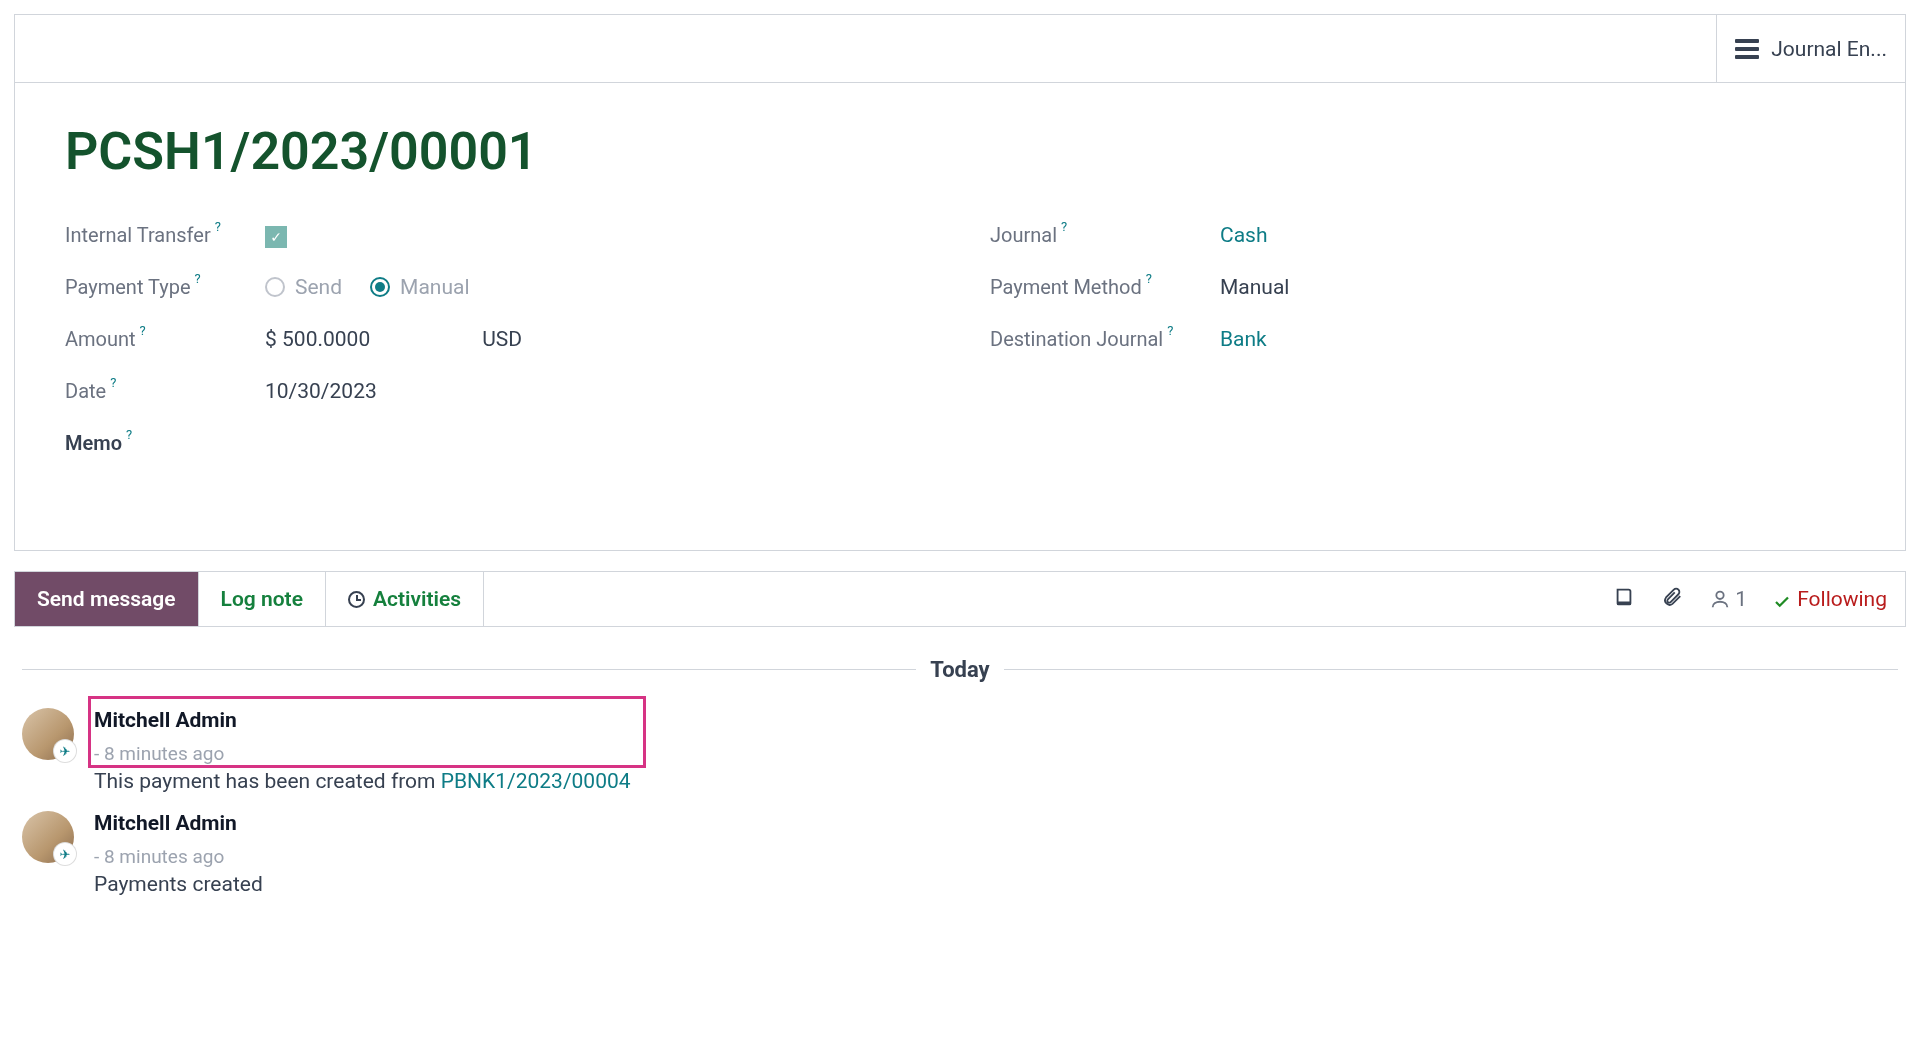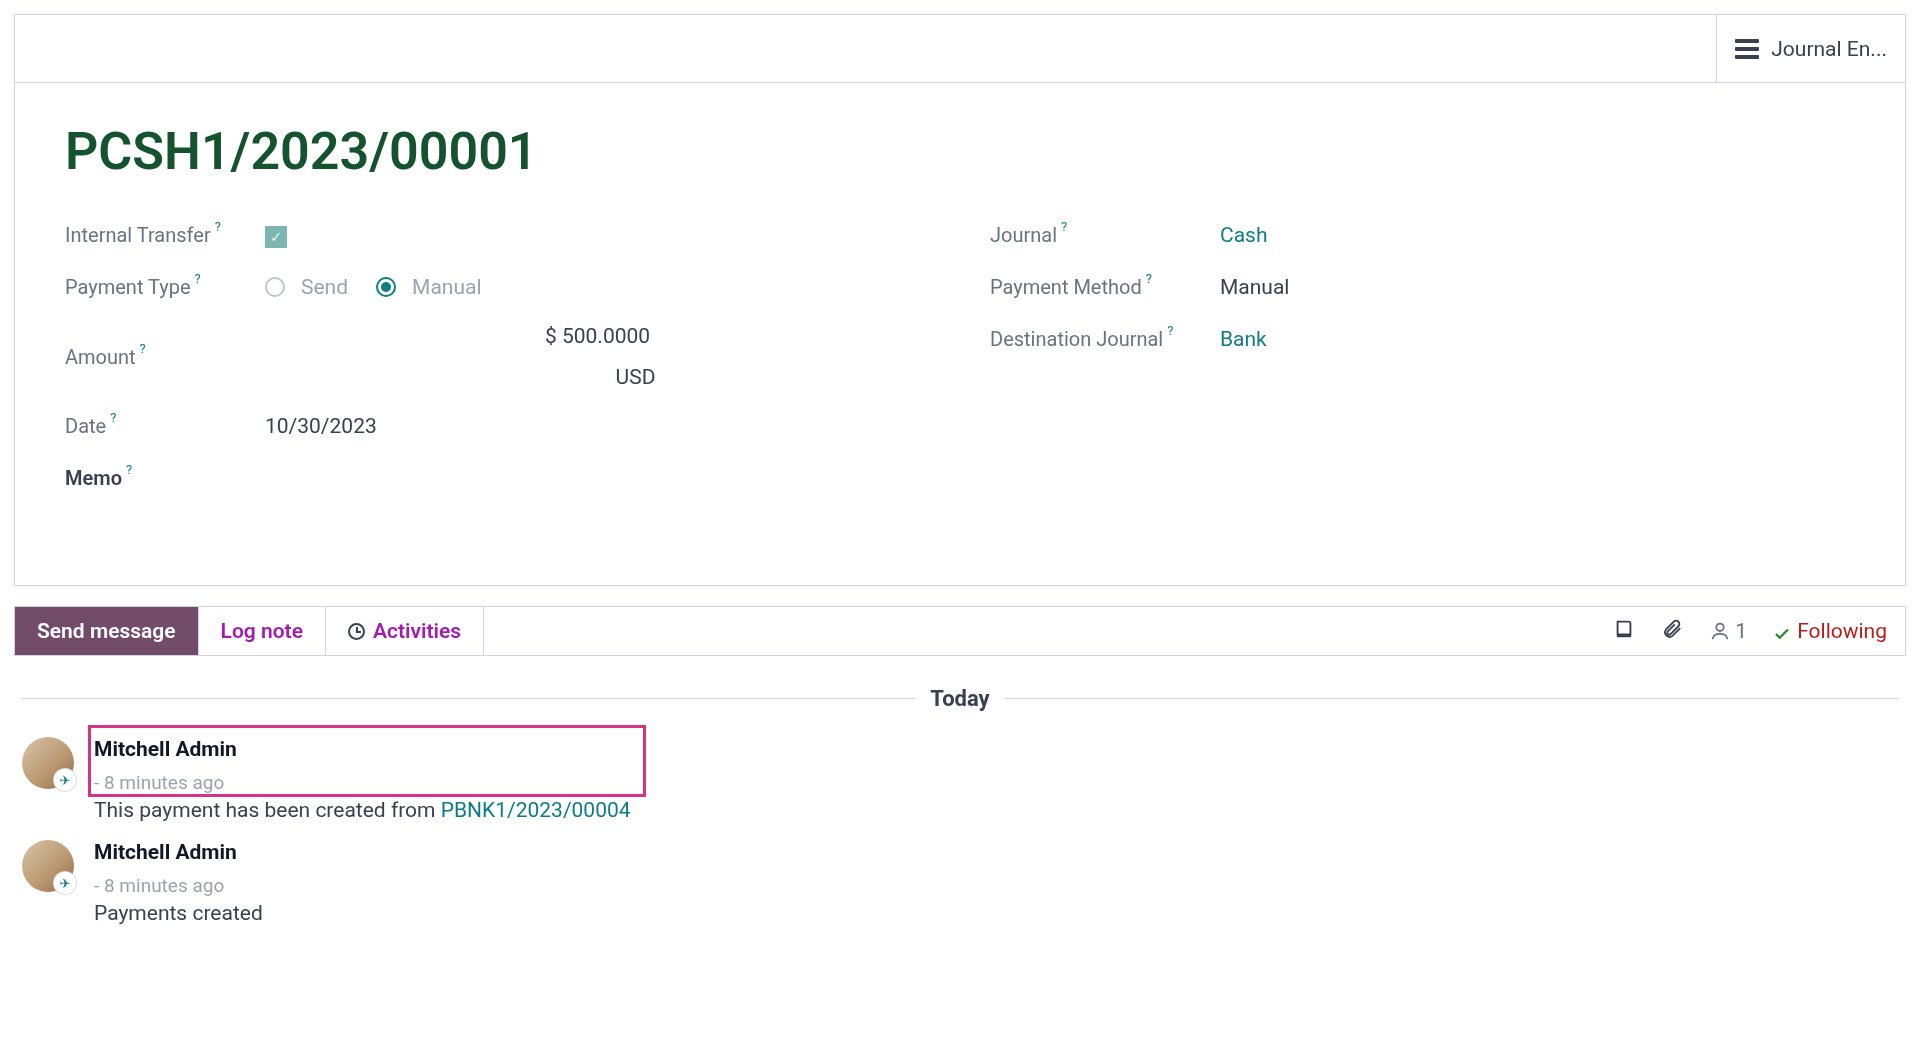--- a/index.html
+++ b/index.html
@@ -15,31 +15,31 @@
   .title { font-size: 52px; font-weight: 600; color: #14532d; margin-bottom: 38px; }
   .cols { display: flex; gap: 60px; }
   .col { flex: 1; }
   .row { display: flex; align-items: center; margin-bottom: 22px; min-height: 30px; }
   .lbl { width: 200px; color: #6b7280; font-size: 20px; display: flex; align-items: flex-start; gap: 4px; }
   .lbl .q { color: #0e7c86; font-size: 13px; position: relative; top: -4px; }
   .val { flex: 1; color: #374151; font-size: 21px; }
   .link { color: #0e7c86; }
   .check { width: 22px; height: 22px; background: #7bb7b0; display: inline-flex; align-items: center; justify-content: center; color: #fff; font-size: 14px; }
   .radio-group { display: flex; gap: 28px; align-items: center; }
-  .radio { display: flex; align-items: center; gap: 16px; color: #9ca3af; font-size: 21px; }
+  .radio { display: flex; align-items: center; gap: 10px; color: #9ca3af; font-size: 21px; }
   .radio .circ { width: 20px; height: 20px; border: 2px solid #c0c4cc; border-radius: 50%; display: inline-flex; align-items: center; justify-content: center; }
   .radio.sel .circ { border-color: #0e7c86; }
   .radio.sel .circ::after { content: ""; width: 10px; height: 10px; background: #0e7c86; border-radius: 50%; }
-  .amt-row { display: flex; gap: 17px; align-items: center; flex-direction: column; }
+  .amt-row { display: flex; gap: 36px; align-items: center; }
   .memo-lbl { color: #374151; font-weight: 600; font-size: 20px; }
 
-  .msg-bar { display: flex; align-items: stretch; border: 1px solid #d1d5db; margin-top: 20px; height: 50px; }
+  .msg-bar { display: flex; align-items: stretch; border: 1px solid #d1d5db; margin-top: 20px; height: 56px; }
   .msg-btn { display: flex; align-items: center; padding: 0 22px; font-size: 21px; cursor: pointer; border-right: 1px solid #d1d5db; gap: 8px; }
   .msg-btn.primary { background: #714b67; color: #fff; font-weight: 600; }
-  .msg-btn.secondary { color: #a21caf; font-weight: 600; }
+  .msg-btn.secondary { color: #15803d; font-weight: 600; }
   .msg-right { margin-left: auto; display: flex; align-items: center; gap: 26px; padding: 0 18px; color: #6b7280; }
   .msg-right .foll { color: #b91c1c; display: flex; align-items: flex-end; gap: 6px; font-size: 21px; }
   .msg-right .fcount { display: flex; align-items: center; gap: 4px; font-size: 21px; }
 
   .thread { padding: 18px 8px 0; }
   .date-sep { display: flex; align-items: center; gap: 14px; margin: 12px 0 26px; }
   .date-sep .line { flex: 1; height: 1px; background: #d1d5db; }
   .date-sep .txt { font-weight: 700; font-size: 22px; color: #374151; }
   .msg { display: flex; gap: 20px; margin-bottom: 18px; position: relative; }
   .avatar { width: 52px; height: 52px; border-radius: 50%; background: linear-gradient(135deg,#d9c4a9 0%, #b8976e 60%, #8a6b4e 100%); position: relative; flex-shrink: 0; }

